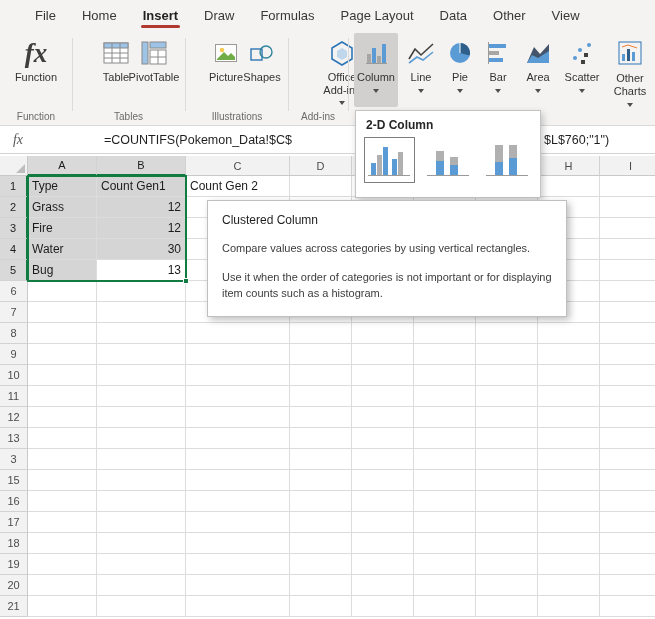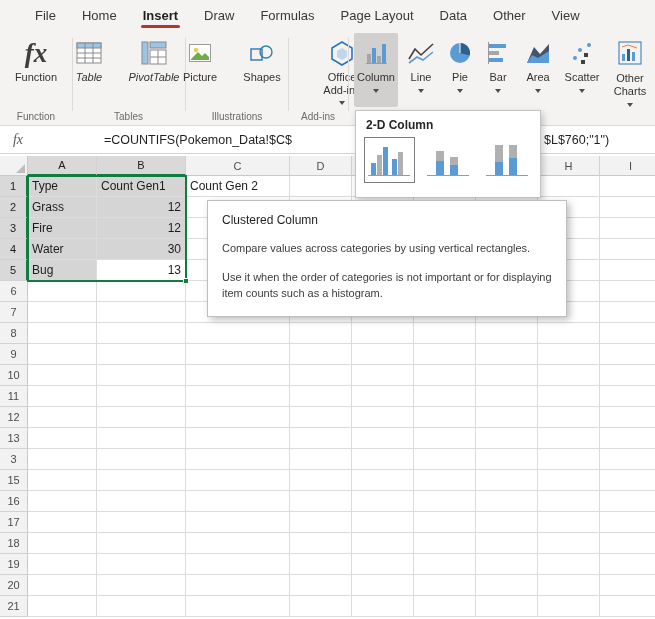--- a/index.html
+++ b/index.html
@@ -82,49 +82,49 @@
 
   <div class="rbtn" style="left:6px;width:60px;">
     <div class="icon-slot">
         <span class="fx-big">fx</span>
       </div>
     <span class="lbl">Function</span>
   </div>
   <span class="group-label" style="left:0;width:72px;">Function</span>
   <div class="divider" style="left:72px;"></div>
 
-  <div class="rbtn" style="left:66px;width:46px;font-style:italic;">
+  <div class="rbtn" style="left:93px;width:46px;">
     <div class="icon-slot">
       <svg width="26" height="22">
         <rect x="1" y="1" width="24" height="20" fill="#fff" stroke="#8a8a8a"></rect>
         <rect x="1" y="1" width="24" height="5" fill="#9dc3e6" stroke="#8a8a8a"></rect>
         <line x1="9" y1="1" x2="9" y2="21" stroke="#8a8a8a"></line>
         <line x1="17" y1="1" x2="17" y2="21" stroke="#8a8a8a"></line>
         <line x1="1" y1="11" x2="25" y2="11" stroke="#8a8a8a"></line>
         <line x1="1" y1="16" x2="25" y2="16" stroke="#8a8a8a"></line>
       </svg>
     </div>
     <span class="lbl">Table</span>
   </div>
-  <div class="rbtn" style="left:125px;width:58px;font-style:italic;">
+  <div class="rbtn" style="left:125px;width:58px;">
     <div class="icon-slot">
       <svg width="26" height="24">
         <rect x="1" y="1" width="6" height="22" fill="#9dc3e6" stroke="#8a8a8a"></rect>
         <rect x="9" y="1" width="16" height="6" fill="#9dc3e6" stroke="#8a8a8a"></rect>
         <rect x="9" y="9" width="16" height="14" fill="#fff" stroke="#8a8a8a"></rect>
         <line x1="17" y1="9" x2="17" y2="23" stroke="#8a8a8a"></line>
         <line x1="9" y1="16" x2="25" y2="16" stroke="#8a8a8a"></line>
       </svg>
     </div>
     <span class="lbl">PivotTable</span>
   </div>
   <span class="group-label" style="left:72px;width:113px;">Tables</span>
   <div class="divider" style="left:185px;"></div>
 
-  <div class="rbtn" style="left:177px;width:46px;">
+  <div class="rbtn" style="left:203px;width:46px;">
     <div class="icon-slot">
       <svg width="22" height="18">
         <rect x="0.5" y="0.5" width="21" height="17" fill="#fdfdfd" stroke="#9a9a9a"></rect>
         <circle cx="7" cy="6" r="2.2" fill="#f2c94c"></circle>
         <path d="M2 15 L9 8 L13 12 L16 9 L20 13 L20 16 L2 16 Z" fill="#70ad47"></path>
       </svg>
     </div>
     <span class="lbl">Picture</span>
   </div>
   <div class="rbtn" style="left:239px;width:46px;">

